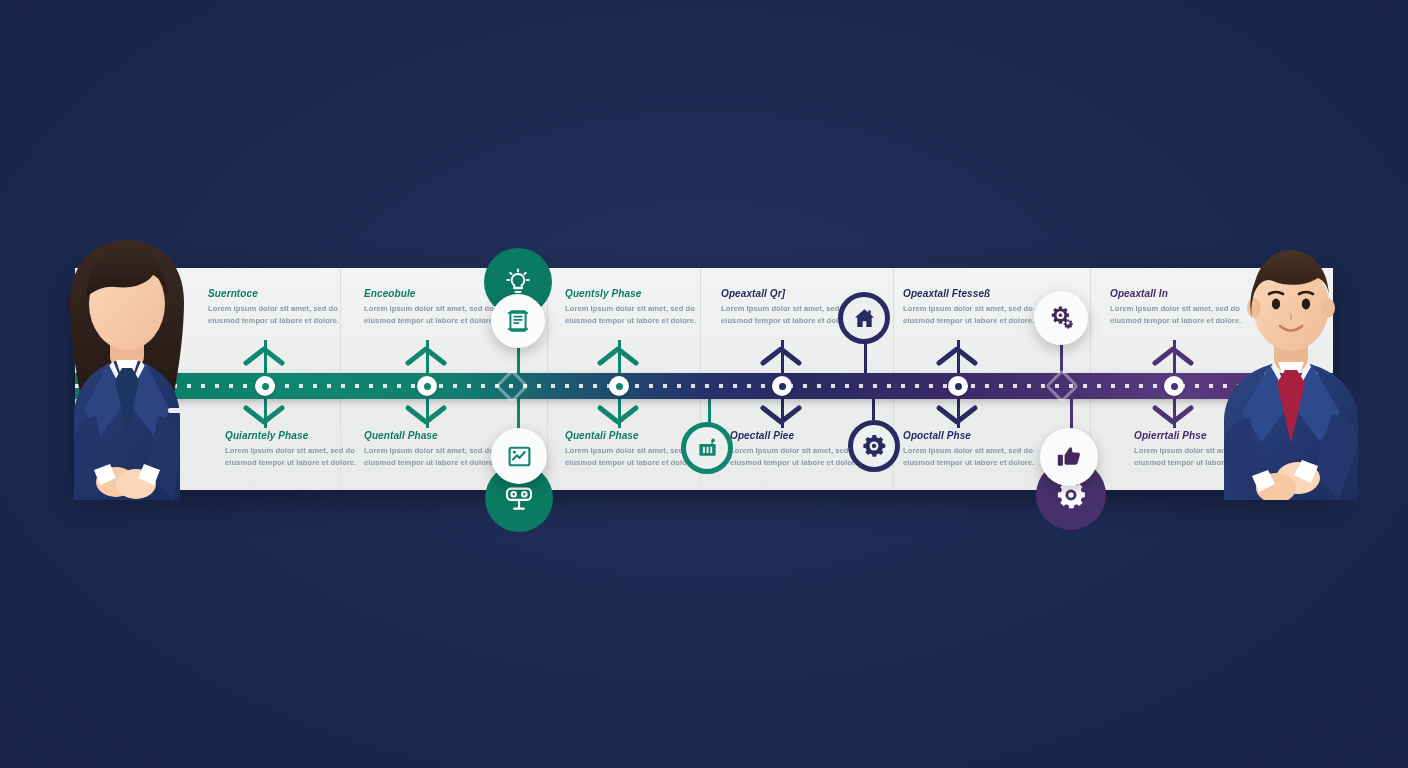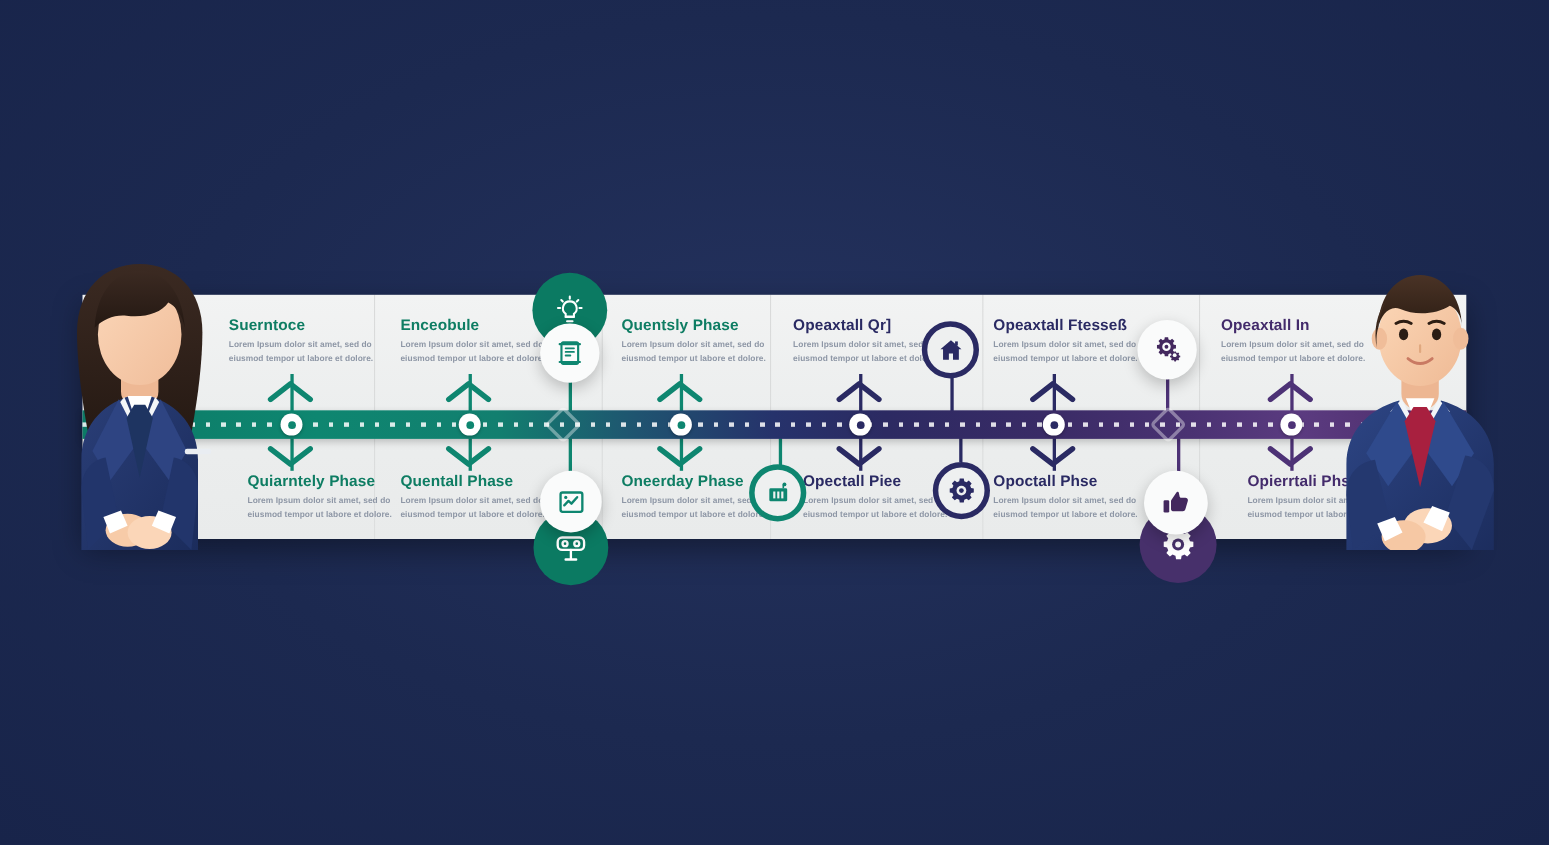--- a/index.html
+++ b/index.html
@@ -85,22 +85,22 @@
   .stem.navy{ background:#2a2a63; }
   .stem.purple{ background:#4d3276; }
 
   
   .chev{ position:absolute; z-index:5; width:44px; height:22px; }
   .chev svg{ display:block; width:100%; height:100%; }
 
   
   .block{ position:absolute; width:154px; z-index:5; }
   .block h3{
-    font-size:14px; font-weight:bold; letter-spacing:.1px;
-    margin-bottom:4px; line-height:1.1;
+    font-size:10px; font-weight:bold; letter-spacing:.1px;
+    margin-bottom:4px; line-height:1.1;font-style:italic;
   }
   .block p{
     font-size:7.6px; line-height:1.62; color:#8e97a6;
     font-weight:bold; letter-spacing:.05px;
   }
   .t-teal h3{ color:#0e7d63; }
   .t-navy h3{ color:#2a2a63; }
   .t-purple h3{ color:#432b6b; }
 
   
@@ -296,21 +296,21 @@
 sed do eiusmod tempor
 ut labore et dolore.</p>
   </div>
   <div class="block t-teal" style="left:364px; top:430px;">
     <h3>Quentall Phase</h3>
     <p>Lorem Ipsum dolor sit amet,
 sed do eiusmod tempor
 ut labore et dolore.</p>
   </div>
   <div class="block t-teal" style="left:565px; top:430px;">
-    <h3>Oneerday Phase</h3>
+    <h3>Quentali Phase</h3>
     <p>Lorem Ipsum dolor sit amet,
 sed do eiusmod tempor
 ut labore et dolore.</p>
   </div>
   <div class="block t-navy" style="left:730px; top:430px;">
     <h3>Opectall Piee</h3>
     <p>Lorem Ipsum dolor sit amet,
 sed do eiusmod tempor
 ut labore et dolore.</p>
   </div>

